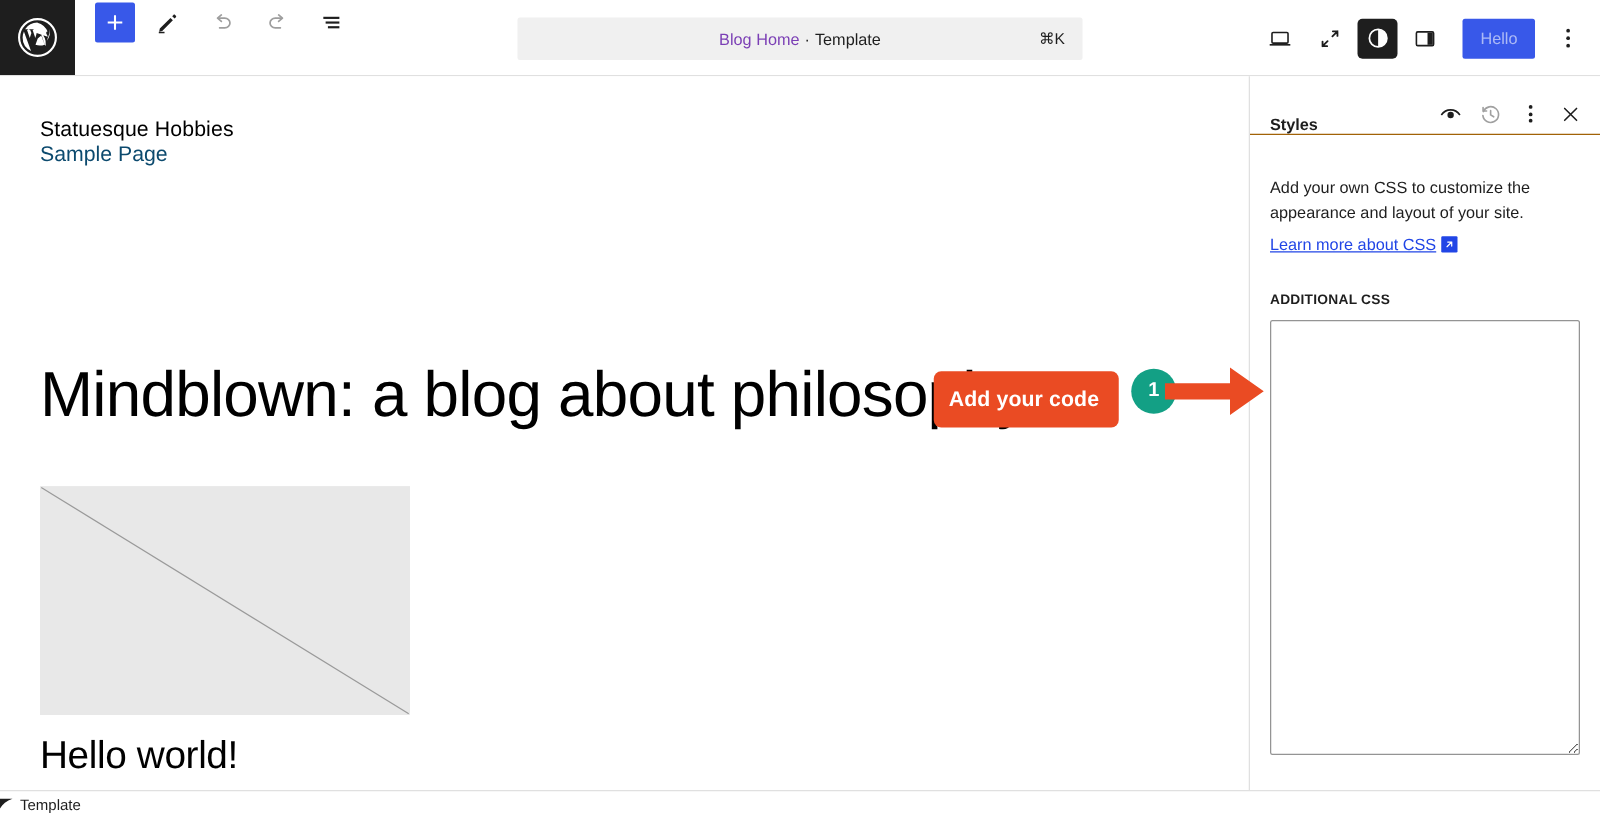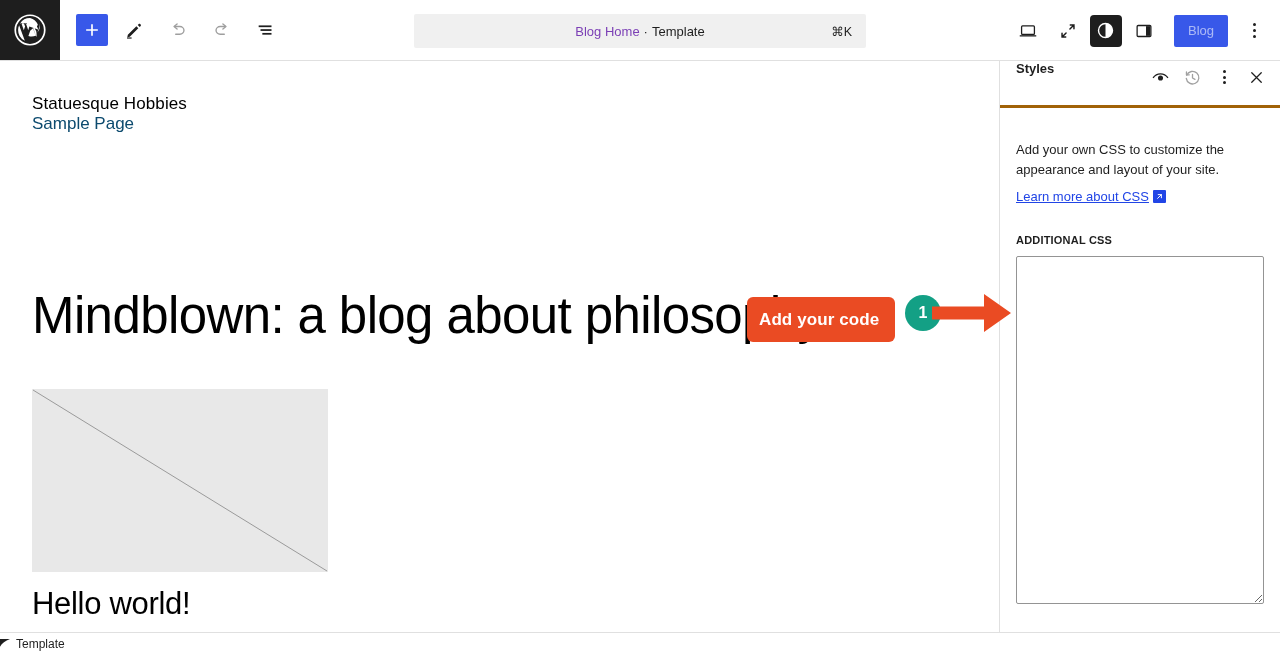--- a/index.html
+++ b/index.html
@@ -13,21 +13,21 @@
   }
 
   #app { position: relative; width: 1280px; height: 655px; }
 
   
   .topbar {
     position: absolute; top: 0; left: 0;
     width: 1280px; height: 61px;
     background: #fff;
     border-bottom: 1px solid #e0e0e0;
-    display: flex; align-items: center;
+    display: flex; align-items: flex-start;
   }
   .wp-logo-btn {
     width: 60px; height: 60px;
     background: #1e1e1e;
     display: flex; align-items: center; justify-content: center;
     flex: 0 0 auto;
     cursor: pointer;
   }
   .wp-logo-btn svg { display: block; }
 
@@ -130,23 +130,23 @@
 
   
   .sidebar {
     position: absolute; top: 61px; right: 0;
     width: 280px; height: 571px;
     background: #fff;
     display: flex; flex-direction: column;
   }
   .sb-header {
     height: 47px; flex: 0 0 auto;
-    display: flex; align-items: flex-start;
+    display: flex; align-items: flex-end;
     padding: 0 8px 0 16px;
-    border-bottom: 3px solid #a16207;
+    border-bottom: 1px solid #a16207;
   }
   .sb-header-title { font-size: 13px; font-weight: 600; color: #1e1e1e; flex: 1; }
   .sb-icon-btn {
     width: 32px; height: 32px;
     display: flex; align-items: center; justify-content: center;
     background: none; border: none; cursor: pointer; padding: 0;
     border-radius: 2px;
   }
   .sb-kebab { display:flex; flex-direction: column; gap:2.5px; align-items:center; }
   .sb-kebab i { width:3px; height:3px; border-radius:50%; background:#1e1e1e; display:block; }
@@ -324,21 +324,21 @@
         </svg>
       </button>
 
       <button class="tb-btn">
         <svg width="22" height="22" viewBox="0 0 24 24" aria-hidden="true">
           <rect x="4.5" y="6" width="15" height="12" rx="1.2" fill="none" stroke="#1e1e1e" stroke-width="1.4"></rect>
           <rect x="14.2" y="6.7" width="4.6" height="10.6" fill="#1e1e1e"></rect>
         </svg>
       </button>
 
-      <button class="save-btn">Blog</button>
+      <button class="save-btn">Hello</button>
 
       <div class="kebab">
         <i></i>
         <i></i>
         <i></i>
       </div>
     </div>
   </div>
 
   <div class="canvas">

